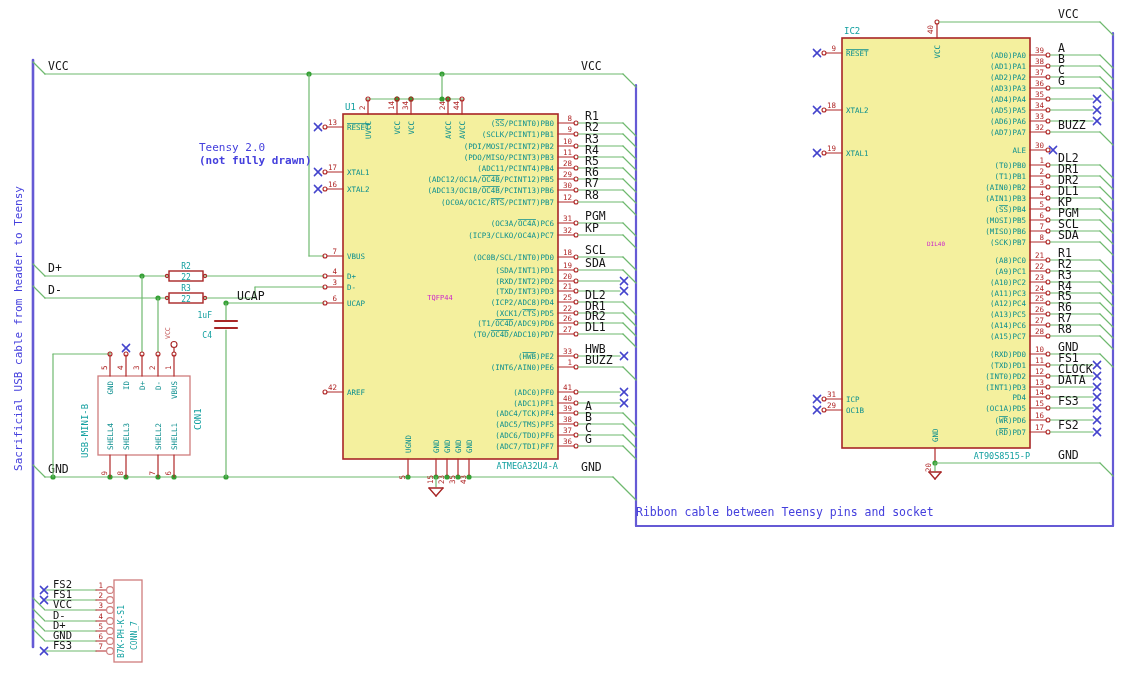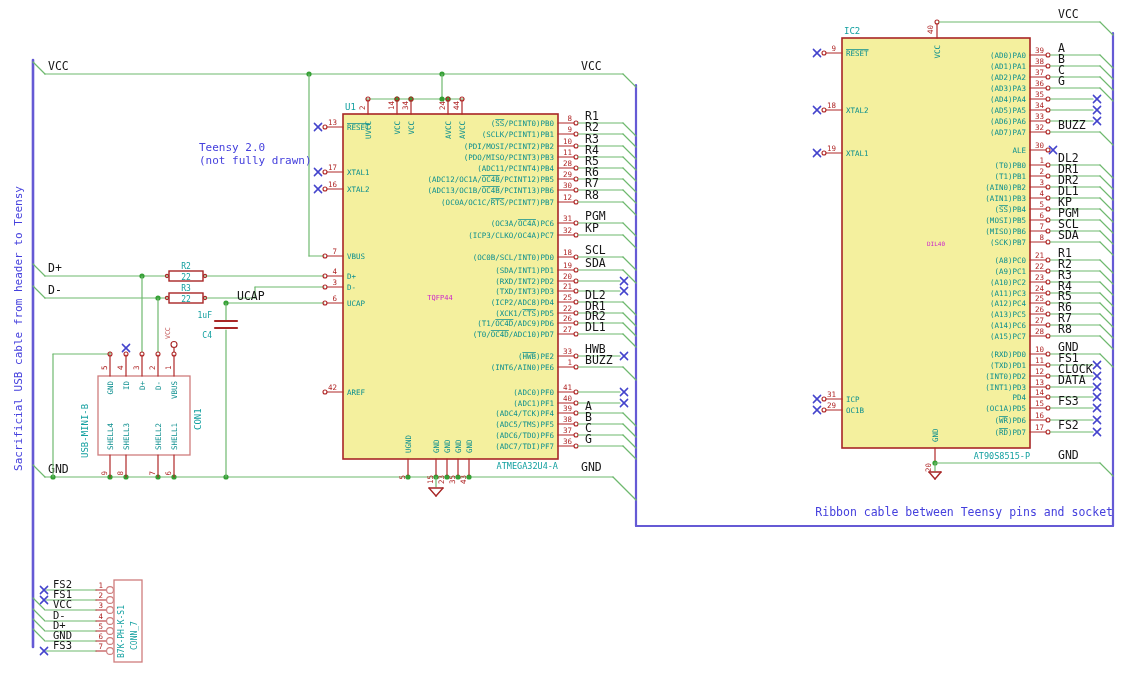--- a/index.html
+++ b/index.html
@@ -931,16 +931,16 @@
         <line x1="935" y1="463" x2="935" y2="471" stroke="#6fb96f" stroke-width="1.2" stroke-linecap="round"></line>
         <line x1="929" y1="472" x2="941" y2="472" stroke="#a82626" stroke-width="1.4" stroke-linecap="round"></line>
         <line x1="941" y1="472" x2="935" y2="479" stroke="#a82626" stroke-width="1.4" stroke-linecap="round"></line>
         <line x1="935" y1="479" x2="929" y2="472" stroke="#a82626" stroke-width="1.4" stroke-linecap="round"></line>
       </g>
     </svg>
   
   <div style="position:absolute;left:-172px;top:322px;width:380px;text-align:center;transform:rotate(-90deg);
               color:#4540dd;font-size:11px;white-space:nowrap;">Sacrificial USB cable from header to Teensy</div>
   <div style="position:absolute;left:199px;top:141px;color:#4540dd;font-size:11px;white-space:nowrap;text-align:right;">Teensy 2.0</div>
-  <div style="position:absolute;left:199px;top:154px;color:#4540dd;font-size:11px;white-space:nowrap;">(not fully drawn)</div>
-  <div style="position:absolute;left:636px;top:505px;width:477px;text-align:right;color:#4540dd;
+  <div style="position:absolute;left:199px;top:154px;color:#4540dd;font-size:11px;white-space:nowrap;font-weight:bold;">(not fully drawn)</div>
+  <div style="position:absolute;left:636px;top:505px;width:477px;text-align:left;color:#4540dd;
               font-size:11.5px;white-space:nowrap;">Ribbon cable between Teensy pins and socket</div>
 </div>
 
 </body></html>

